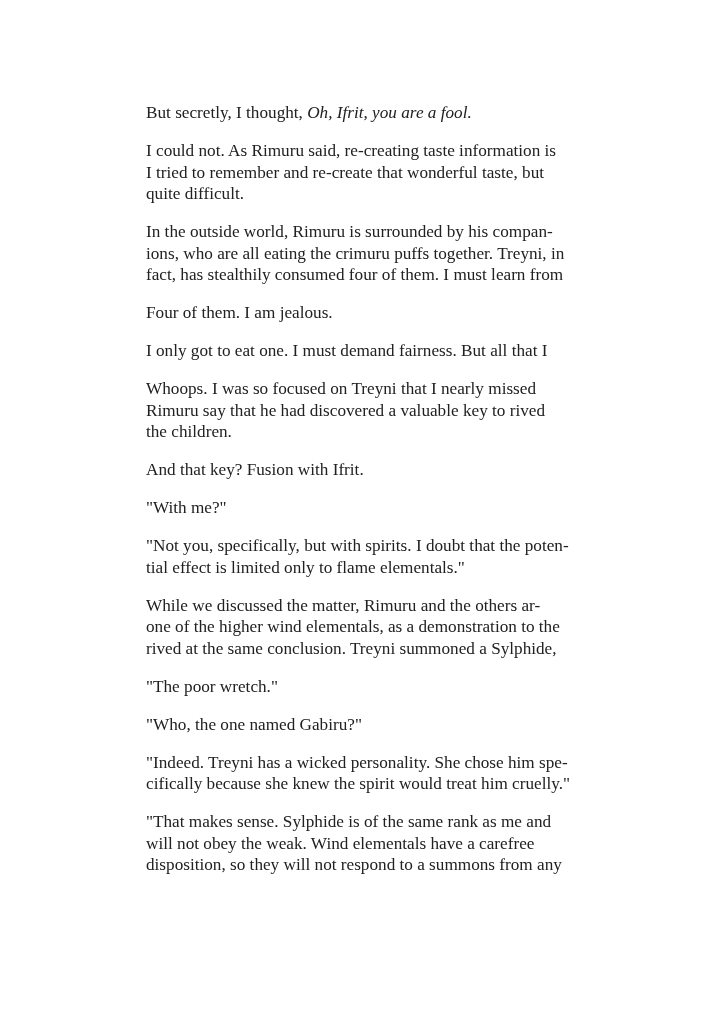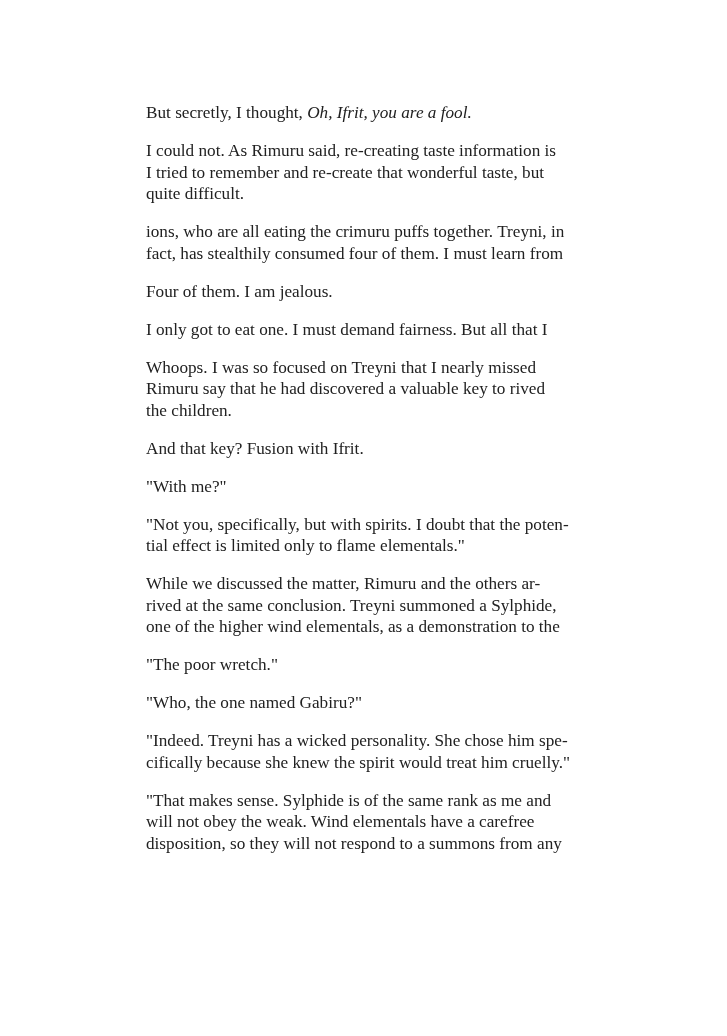--- a/index.html
+++ b/index.html
@@ -44,20 +44,21 @@
   <div class="text-block" id="text-block">
       <div class="paragraph">
         <div class="line"><span>But secretly, I thought, </span><em>Oh, Ifrit, you are a fool.</em></div>
       </div>
       <div class="paragraph">
         <div class="line"><span>I could not. As Rimuru said, re-creating taste information is</span></div>
         <div class="line"><span>I tried to remember and re-create that wonderful taste, but</span></div>
         <div class="line"><span>quite difficult.</span></div>
       </div>
       <div class="paragraph">
+        <div class="line"><span>In the outside world, Rimuru is surrounded by his compan-</span></div>
         <div class="line"><span>ions, who are all eating the crimuru puffs together. Treyni, in</span></div>
         <div class="line"><span>fact, has stealthily consumed four of them. I must learn from</span></div>
       </div>
       <div class="paragraph">
         <div class="line"><span>Four of them. I am jealous.</span></div>
       </div>
       <div class="paragraph">
         <div class="line"><span>I only got to eat one. I must demand fairness. But all that I</span></div>
       </div>
       <div class="paragraph">
@@ -70,22 +71,22 @@
       </div>
       <div class="paragraph">
         <div class="line"><span>"With me?"</span></div>
       </div>
       <div class="paragraph">
         <div class="line"><span>"Not you, specifically, but with spirits. I doubt that the poten-</span></div>
         <div class="line"><span>tial effect is limited only to flame elementals."</span></div>
       </div>
       <div class="paragraph">
         <div class="line"><span>While we discussed the matter, Rimuru and the others ar-</span></div>
+        <div class="line"><span>one of the higher wind elementals, as a demonstration to the</span></div>
         <div class="line"><span>rived at the same conclusion. Treyni summoned a Sylphide,</span></div>
-        <div class="line"><span>one of the higher wind elementals, as a demonstration to the</span></div>
       </div>
       <div class="paragraph">
         <div class="line"><span>"The poor wretch."</span></div>
       </div>
       <div class="paragraph">
         <div class="line"><span>"Who, the one named Gabiru?"</span></div>
       </div>
       <div class="paragraph">
         <div class="line"><span>"Indeed. Treyni has a wicked personality. She chose him spe-</span></div>
         <div class="line"><span>cifically because she knew the spirit would treat him cruelly."</span></div>

